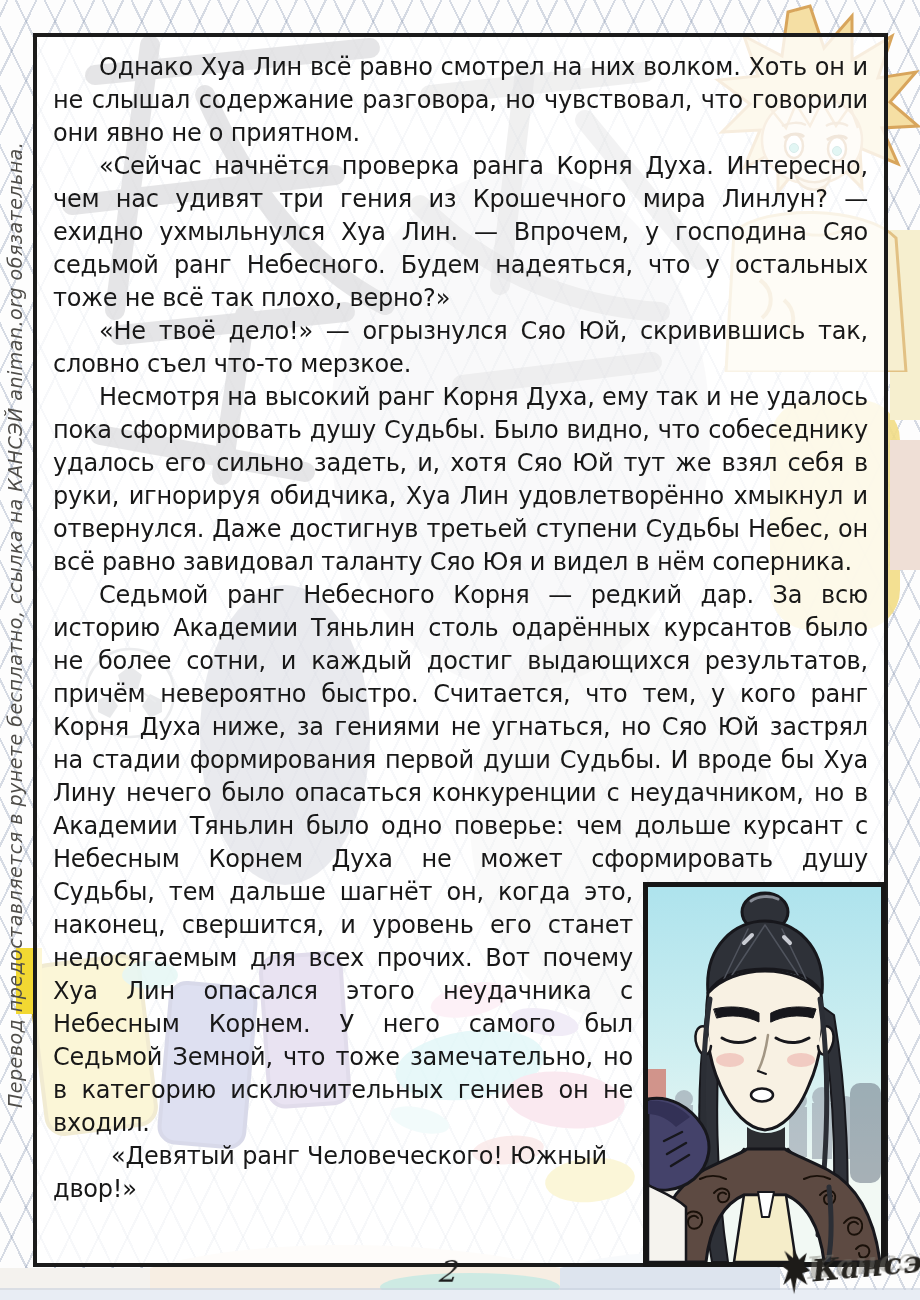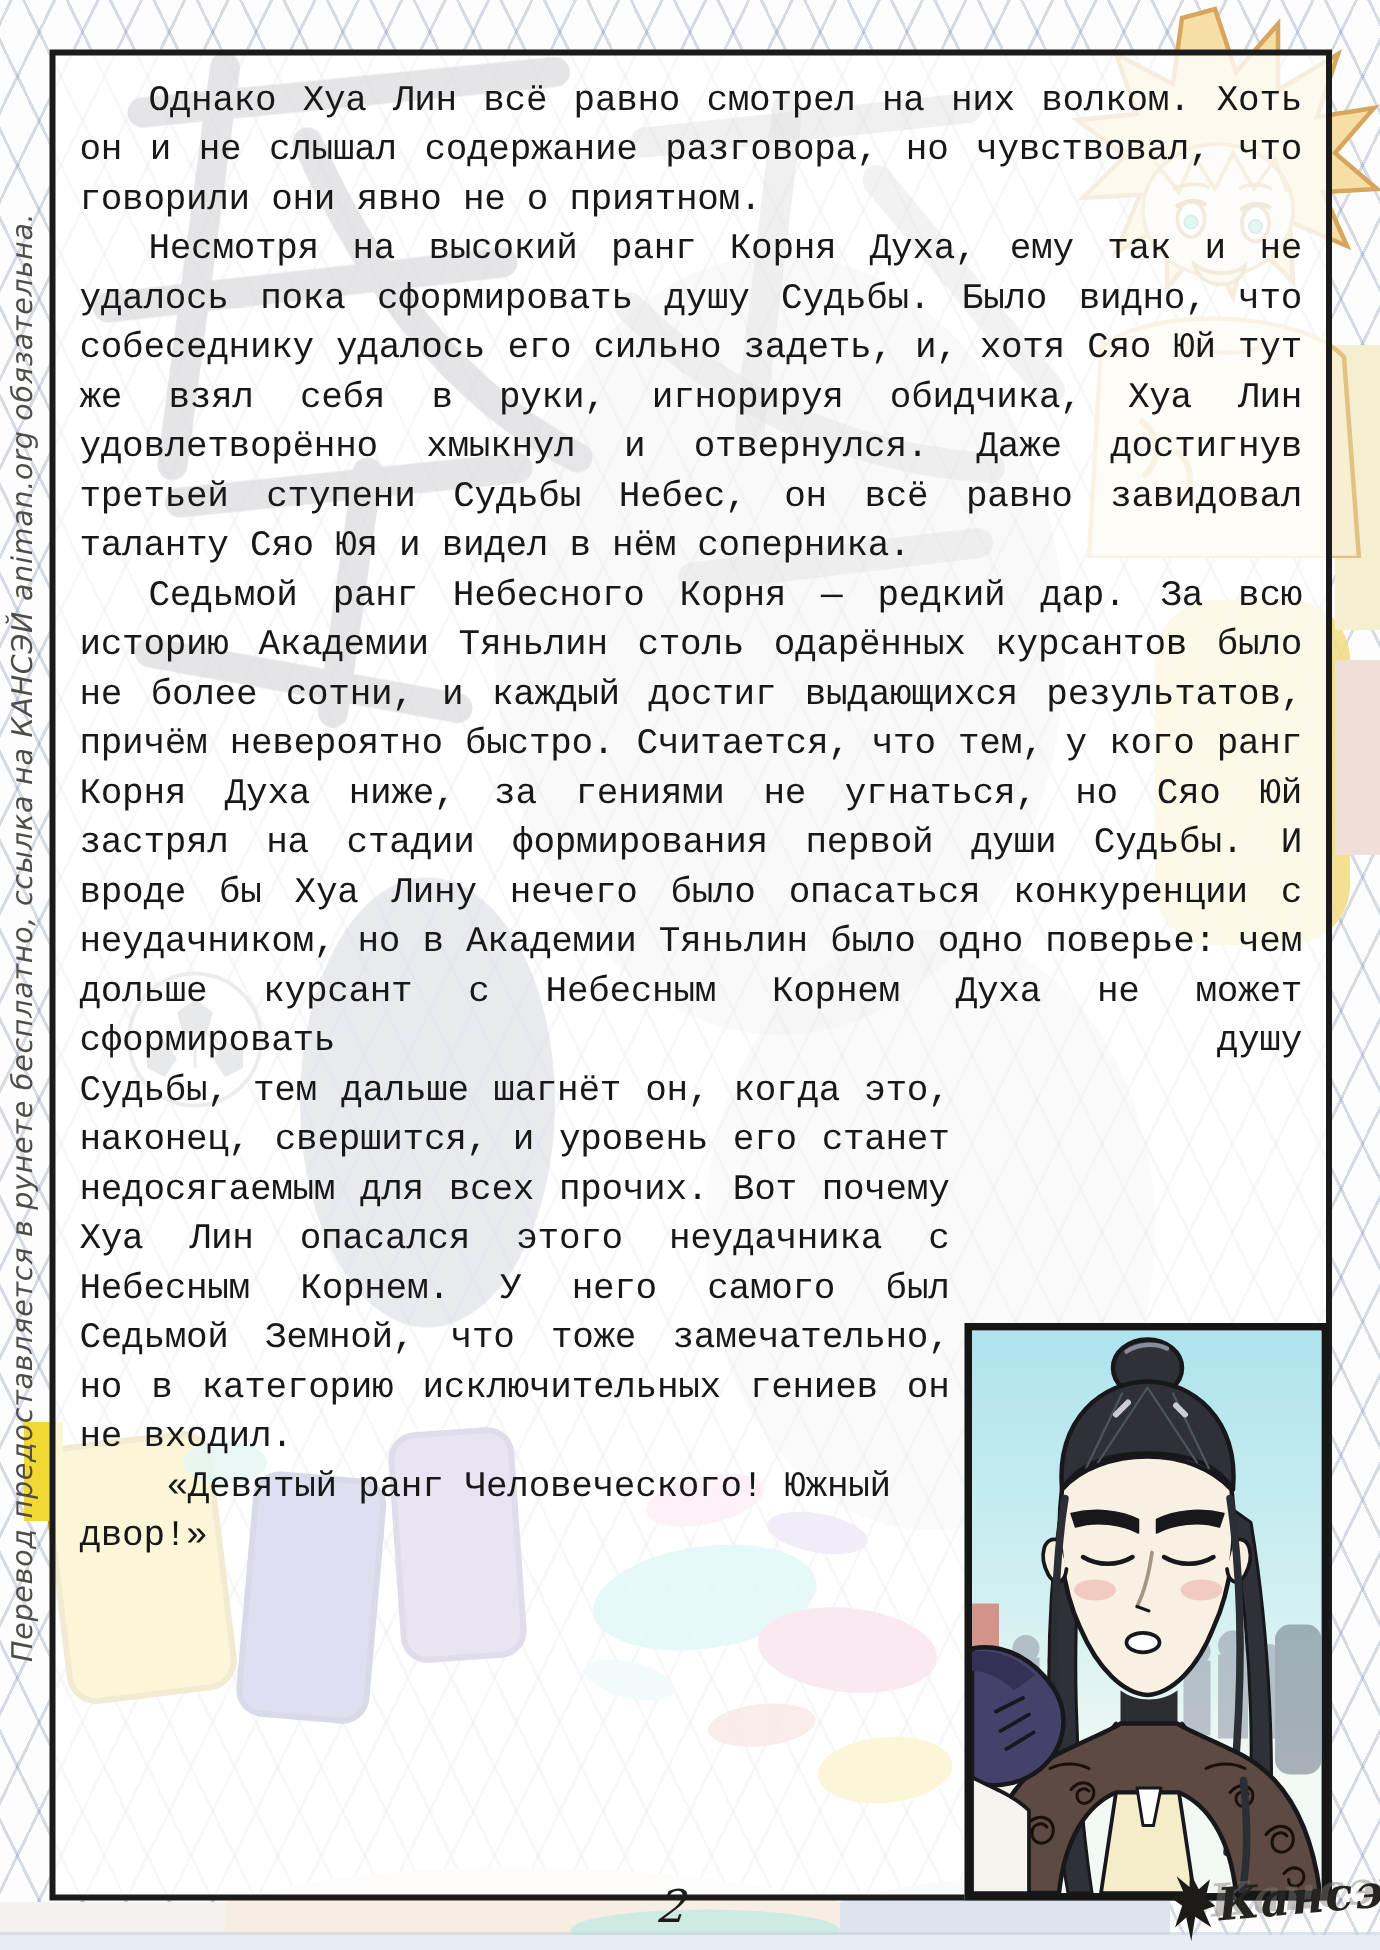--- a/index.html
+++ b/index.html
@@ -22,21 +22,21 @@
   .frame {
     position:absolute; left:33px; top:33px; width:855px; height:1234px;
     border:4px solid #1b1b1b; box-sizing:border-box;
     background:rgba(255,255,255,0.80); z-index:2;
   }
   .text-block {
     position:absolute; inset:0; padding:14px 16px 0 16px;
     font-size:24px; line-height:33px; color:#181818;
     letter-spacing:-0.2px; hyphens:none;
   }
-  .para { margin:0; text-align:justify;font-family:Liberation Mono, monospace; }
+  .para { margin:0; text-align:justify; }
   .indent { text-indent:46px; }
   .cont { text-align-last:justify; }
   .narrow { padding-right:235px; }
   .shout { text-indent:58px; text-align:left; }
 
   .inset {
     position:absolute; left:643px; top:882px; width:243px; height:385px;
     border:5px solid #161616; box-sizing:border-box; background:#cfeff1; z-index:3;
   }
   .inset svg { display:block; width:233px; height:375px; }
@@ -140,20 +140,22 @@
     <path d="M84,138 C90,133 100,133 104,137 M127,140 C133,135 143,135 147,139" stroke="#b9854e" stroke-width="3" fill="none"></path>
     <path d="M96,176 C106,184 122,184 130,177 C128,194 100,194 96,176 Z" fill="#f3e0c2" stroke="#c79a5e" stroke-width="2.5"></path>
     <path d="M34,232 C64,204 166,206 196,238 L206,372 L26,372 Z" fill="#f7efd0" stroke="#e2c184" stroke-width="3"></path>
     <path d="M86,226 C104,238 132,238 150,227" stroke="#e2c184" stroke-width="3" fill="none"></path>
     <path d="M60,280 C74,290 74,308 62,318 M84,300 C96,310 96,326 86,336" stroke="#dcba77" stroke-width="4" fill="none"></path>
   </svg>
 
   <div class="frame">
     <div class="text-block">
       <p class="para indent">Однако Хуа Лин всё равно смотрел на них волком. Хоть он и не слышал содержание разговора, но чувствовал, что говорили они явно не о приятном.</p>
+      <p class="para indent">«Сейчас начнётся проверка ранга Корня Духа. Интересно, чем нас удивят три гения из Крошечного мира Линлун? — ехидно ухмыльнулся Хуа Лин. — Впрочем, у господина Сяо седьмой ранг Небесного. Будем надеяться, что у остальных тоже не всё так плохо, верно?»</p>
+      <p class="para indent">«Не твоё дело!» — огрызнулся Сяо Юй, скривившись так, словно съел что-то мерзкое.</p>
       <p class="para indent">Несмотря на высокий ранг Корня Духа, ему так и не удалось пока сформировать душу Судьбы. Было видно, что собеседнику удалось его сильно задеть, и, хотя Сяо Юй тут же взял себя в руки, игнорируя обидчика, Хуа Лин удовлетворённо хмыкнул и отвернулся. Даже достигнув третьей ступени Судьбы Небес, он всё равно завидовал таланту Сяо Юя и видел в нём соперника.</p>
       <p class="para indent cont">Седьмой ранг Небесного Корня — редкий дар. За всю историю Академии Тяньлин столь одарённых курсантов было не более сотни, и каждый достиг выдающихся результатов, причём невероятно быстро. Считается, что тем, у кого ранг Корня Духа ниже, за гениями не угнаться, но Сяо Юй застрял на стадии формирования первой души Судьбы. И вроде бы Хуа Лину нечего было опасаться конкуренции с неудачником, но в Академии Тяньлин было одно поверье: чем дольше курсант с Небесным Корнем Духа не может сформировать душу</p>
       <p class="para narrow">Судьбы, тем дальше шагнёт он, когда это, наконец, свершится, и уровень его станет недосягаемым для всех прочих. Вот почему Хуа Лин опасался этого неудачника с Небесным Корнем. У него самого был Седьмой Земной, что тоже замечательно, но в категорию исключительных гениев он не входил.</p>
       <p class="para shout narrow">«Девятый ранг Человеческого! Южный двор!»</p>
 
     </div>
   </div>
 
   <div class="inset">
     <svg viewBox="0 0 233 375">

